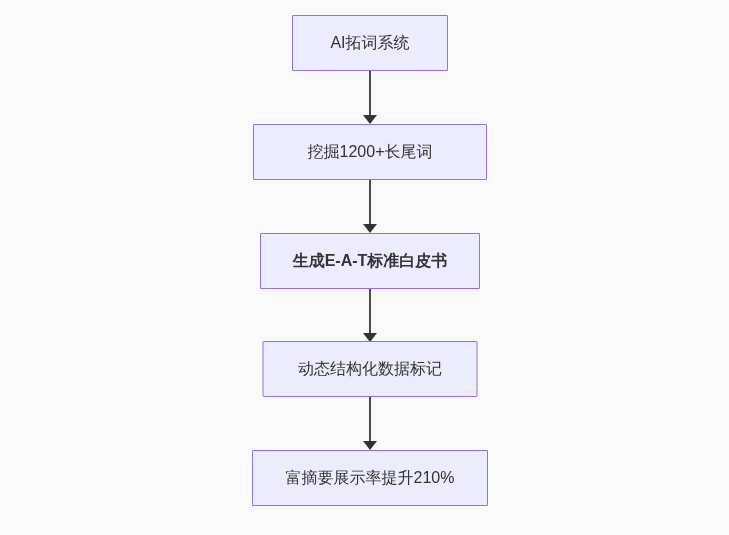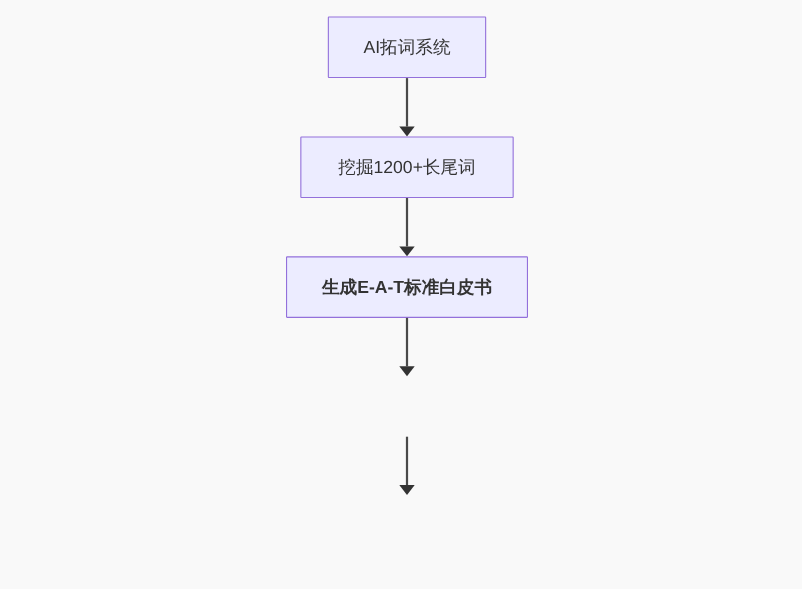--- a/index.html
+++ b/index.html
@@ -29,22 +29,22 @@
     background: #ECECFF;
     border: 1.5px solid #9370DB;
     border-radius: 1px;
     display: flex;
     align-items: center;
     justify-content: center;
     color: #333333;
     font-size: 16px;
     white-space: nowrap;
   }
-  .n1 { top: 15px;  width: 144px; }
-  .n2 { top: 124px; width: 194px; align-items: center; }
+  .n1 { top: 15px;  width: 156px; }
+  .n2 { top: 124px; width: 234px; align-items: center; }
   .n3 { top: 233px; width: 220px; font-weight: bold; }
   .n4 { top: 341px; width: 215px; }
   .n5 { top: 450px; width: 236px; }
 
   .arrow {
     position: absolute;
     left: 370px;
     transform: translateX(-50%);
     width: 14px;
     height: 53px;
@@ -94,20 +94,26 @@
 
   <div class="node n3">
     <span>生成E-A-T标准白皮书</span>
   </div>
 
   <div class="arrow a3">
     <div class="arrow-line"></div>
     <div class="arrow-head"></div>
   </div>
 
+  <div class="node n4">
+    <span>动态结构化数据标记</span>
+  </div>
 
   <div class="arrow a4">
     <div class="arrow-line"></div>
     <div class="arrow-head"></div>
   </div>
 
+  <div class="node n5">
+    <span>富摘要展示率提升210%</span>
+  </div>
 
 </div>
 
 </body></html>

